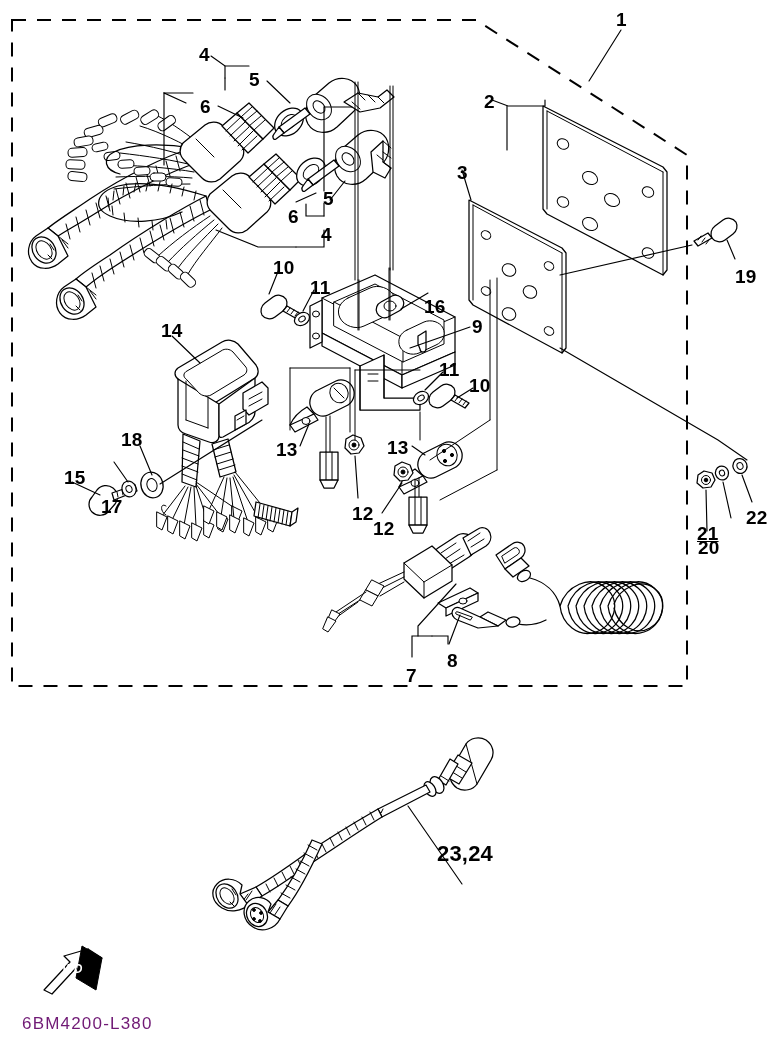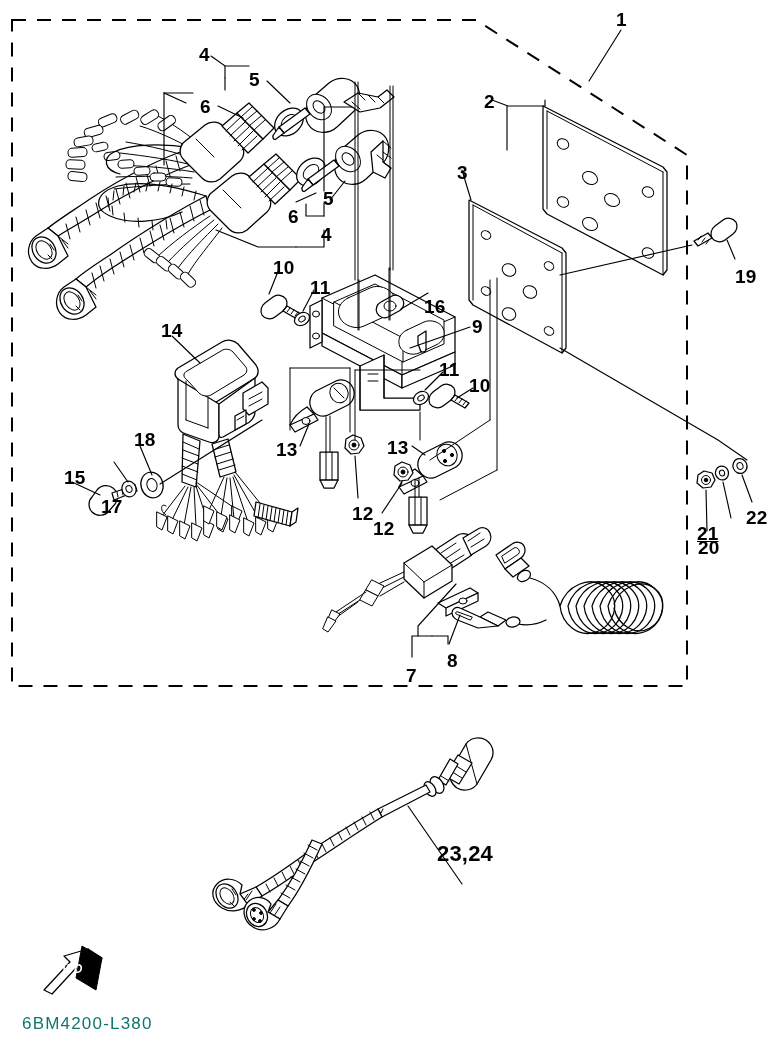--- a/index.html
+++ b/index.html
@@ -1,21 +1,21 @@
 <!DOCTYPE html>
 <html><head>
 <meta charset="utf-8">
 <title>Parts Diagram</title>
 <style>
   html,body{margin:0;padding:0;background:#ffffff;}
   body{width:783px;height:1048px;font-family:"Liberation Sans",sans-serif;color:#000;}
   #page{position:relative;width:783px;height:1048px;overflow:hidden;background:#fff;}
   #svgroot{position:absolute;left:0;top:0;width:783px;height:1048px;}
   .lbl{position:absolute;font-family:"Liberation Sans",sans-serif;font-size:19px;font-weight:bold;color:#000;line-height:1;white-space:nowrap;letter-spacing:.2px;}
-  #partno{position:absolute;left:22px;top:1014px;font-family:"Liberation Sans",sans-serif;font-size:17px;letter-spacing:1.2px;color:#0f766e;white-space:nowrap;}
+  #partno{position:absolute;left:22px;top:1014px;font-family:"Liberation Sans",sans-serif;font-size:17px;letter-spacing:1.2px;color:#701a75;white-space:nowrap;}
   #fwdtext{position:absolute;left:55px;top:962px;font-size:12px;font-weight:bold;font-style:italic;color:#fff;}
 </style>
 </head>
 <body>
 
 <div id="page">
 
   <svg id="svgroot" viewBox="0 0 783 1048">
     <defs>
       <style>
@@ -636,21 +636,21 @@
   <div class="lbl" style="left:288px;top:207px;">6</div>
   <div class="lbl" style="left:321px;top:225px;">4</div>
   <div class="lbl" style="left:273px;top:258px;">10</div>
   <div class="lbl" style="left:310px;top:278px;">11</div>
   <div class="lbl" style="left:424px;top:297px;">16</div>
   <div class="lbl" style="left:472px;top:317px;">9</div>
   <div class="lbl" style="left:439px;top:360px;">11</div>
   <div class="lbl" style="left:469px;top:376px;">10</div>
   <div class="lbl" style="left:735px;top:267px;">19</div>
   <div class="lbl" style="left:161px;top:321px;">14</div>
-  <div class="lbl" style="left:134px;top:430px;">18</div>
+  <div class="lbl" style="left:121px;top:430px;">18</div>
   <div class="lbl" style="left:101px;top:449px;margin-top:48px;">17</div>
   <div class="lbl" style="left:64px;top:468px;">15</div>
   <div class="lbl" style="left:276px;top:440px;">13</div>
   <div class="lbl" style="left:352px;top:504px;">12</div>
   <div class="lbl" style="left:387px;top:438px;">13</div>
   <div class="lbl" style="left:373px;top:519px;">12</div>
   <div class="lbl" style="left:698px;top:538px;">20</div>
   <div class="lbl" style="left:697px;top:524px;text-decoration:underline;">21</div>
   <div class="lbl" style="left:746px;top:508px;">22</div>
   <div class="lbl" style="left:406px;top:666px;">7</div>

